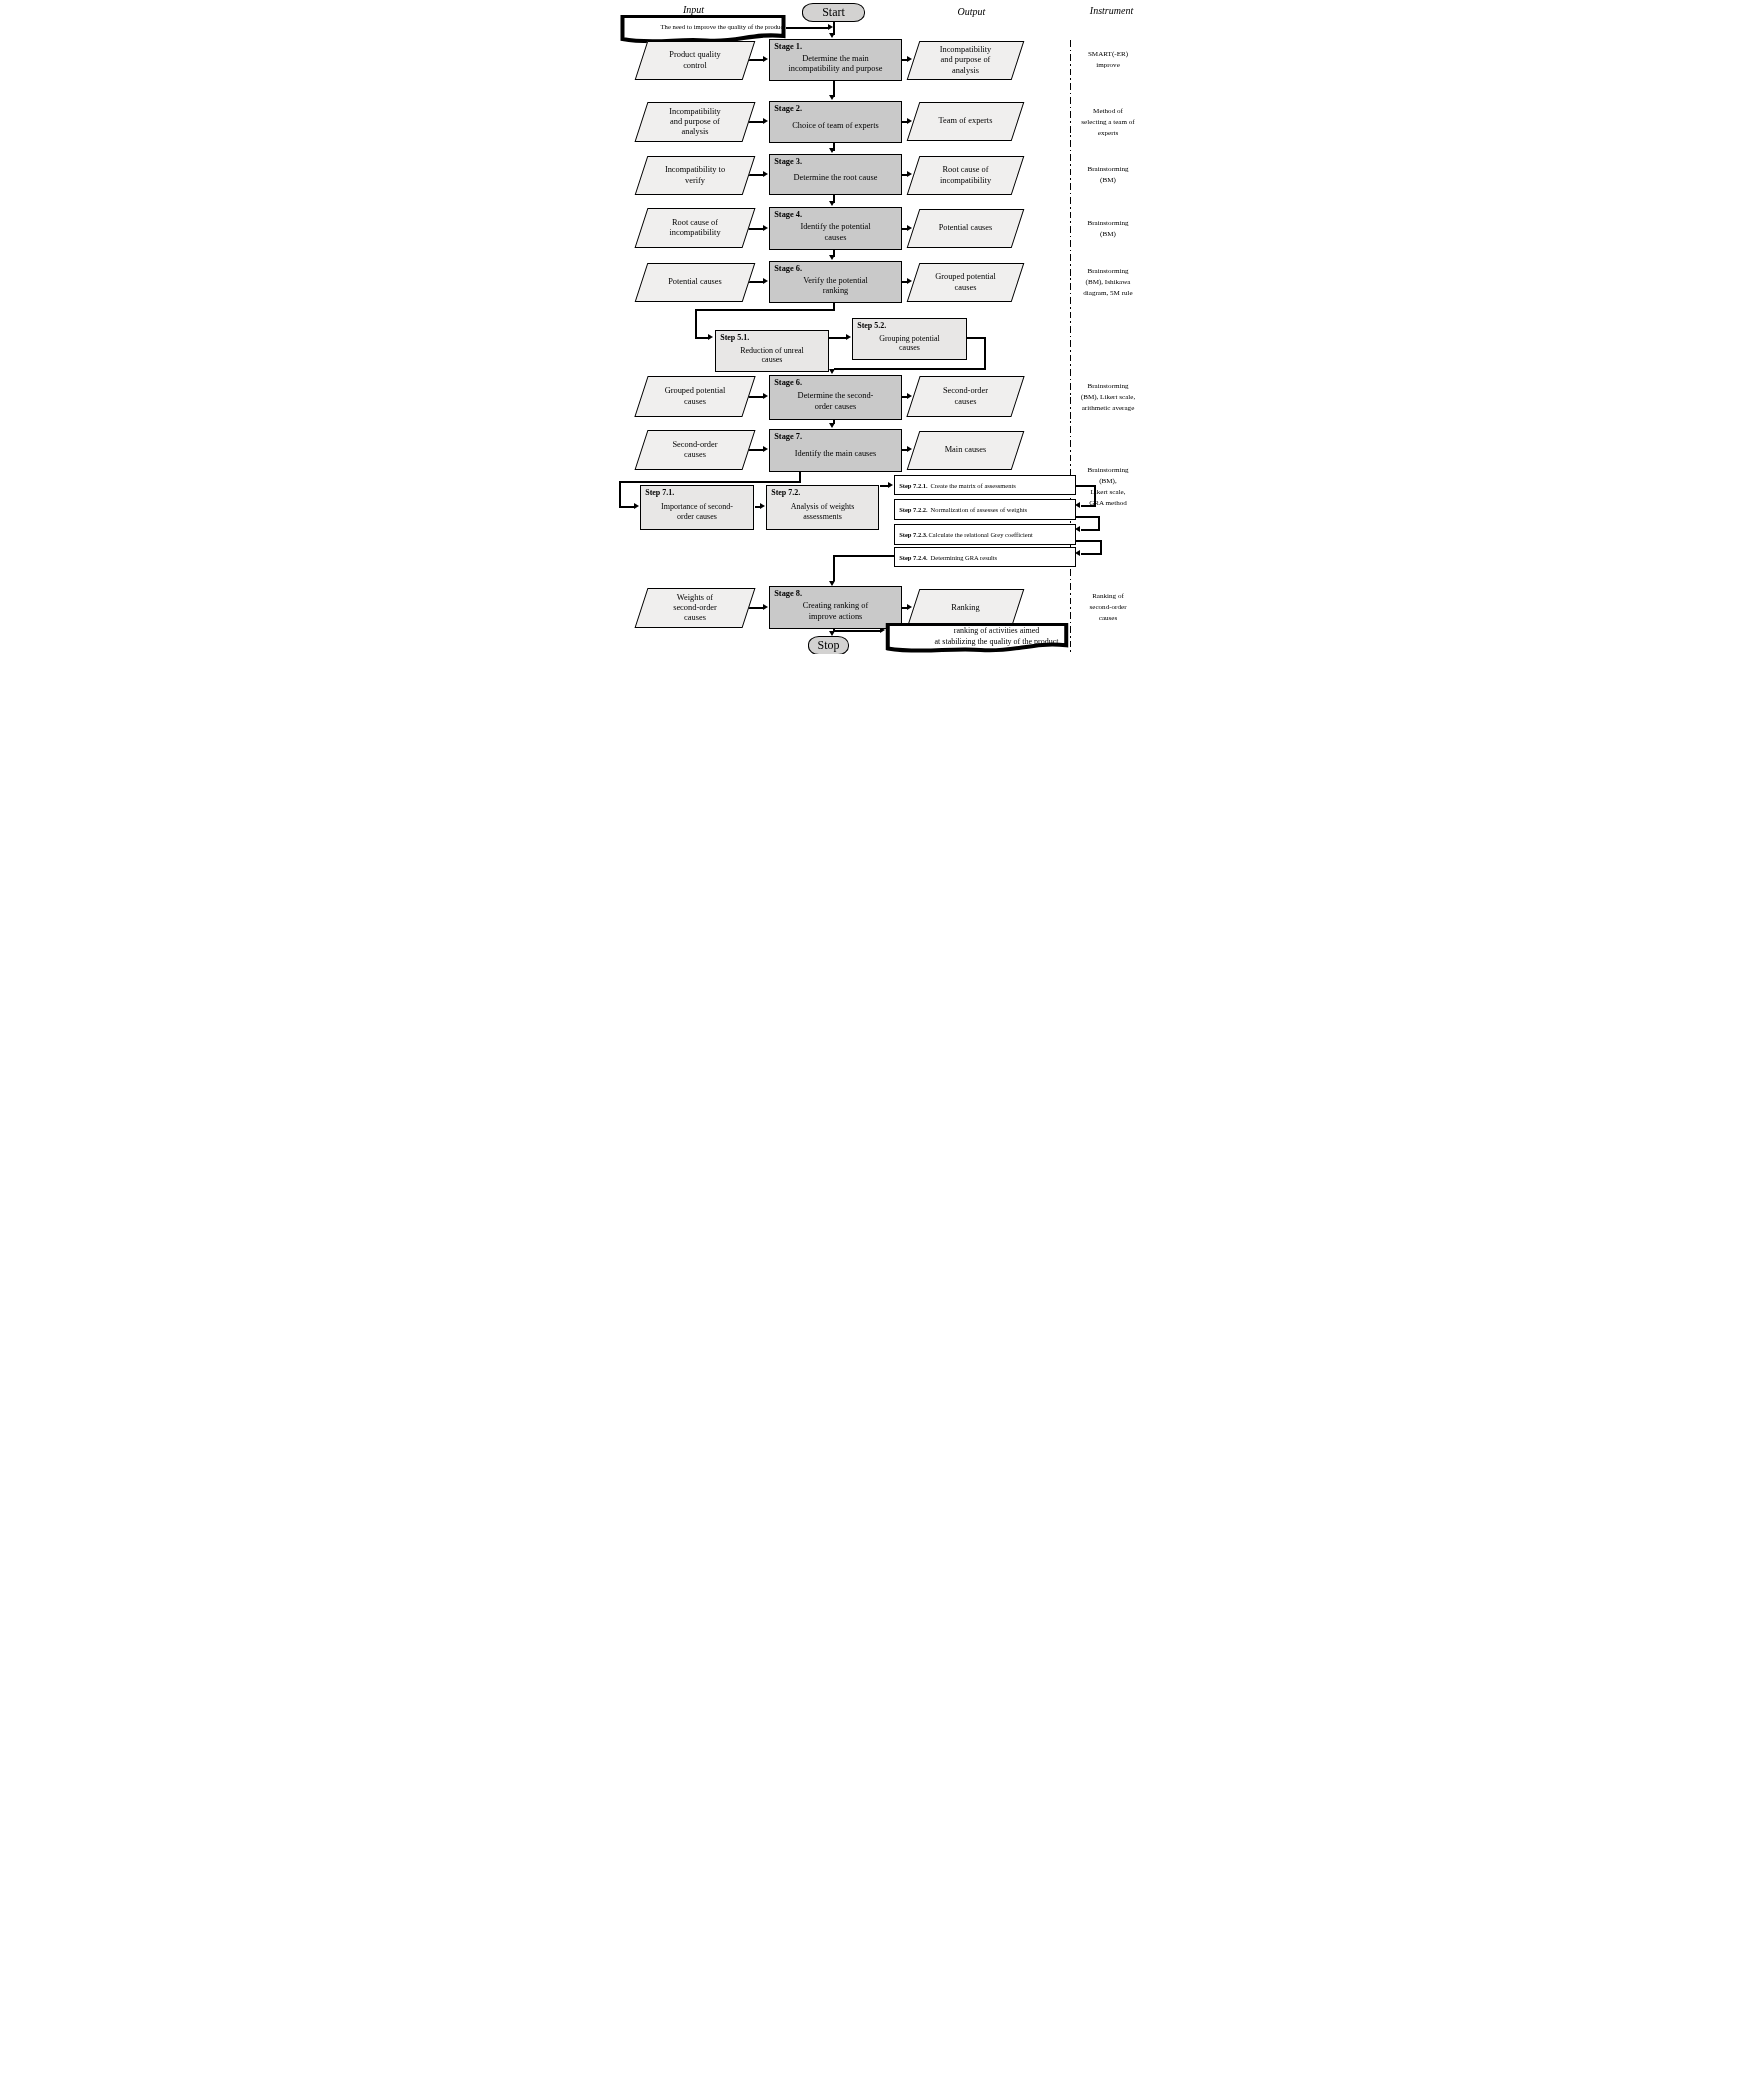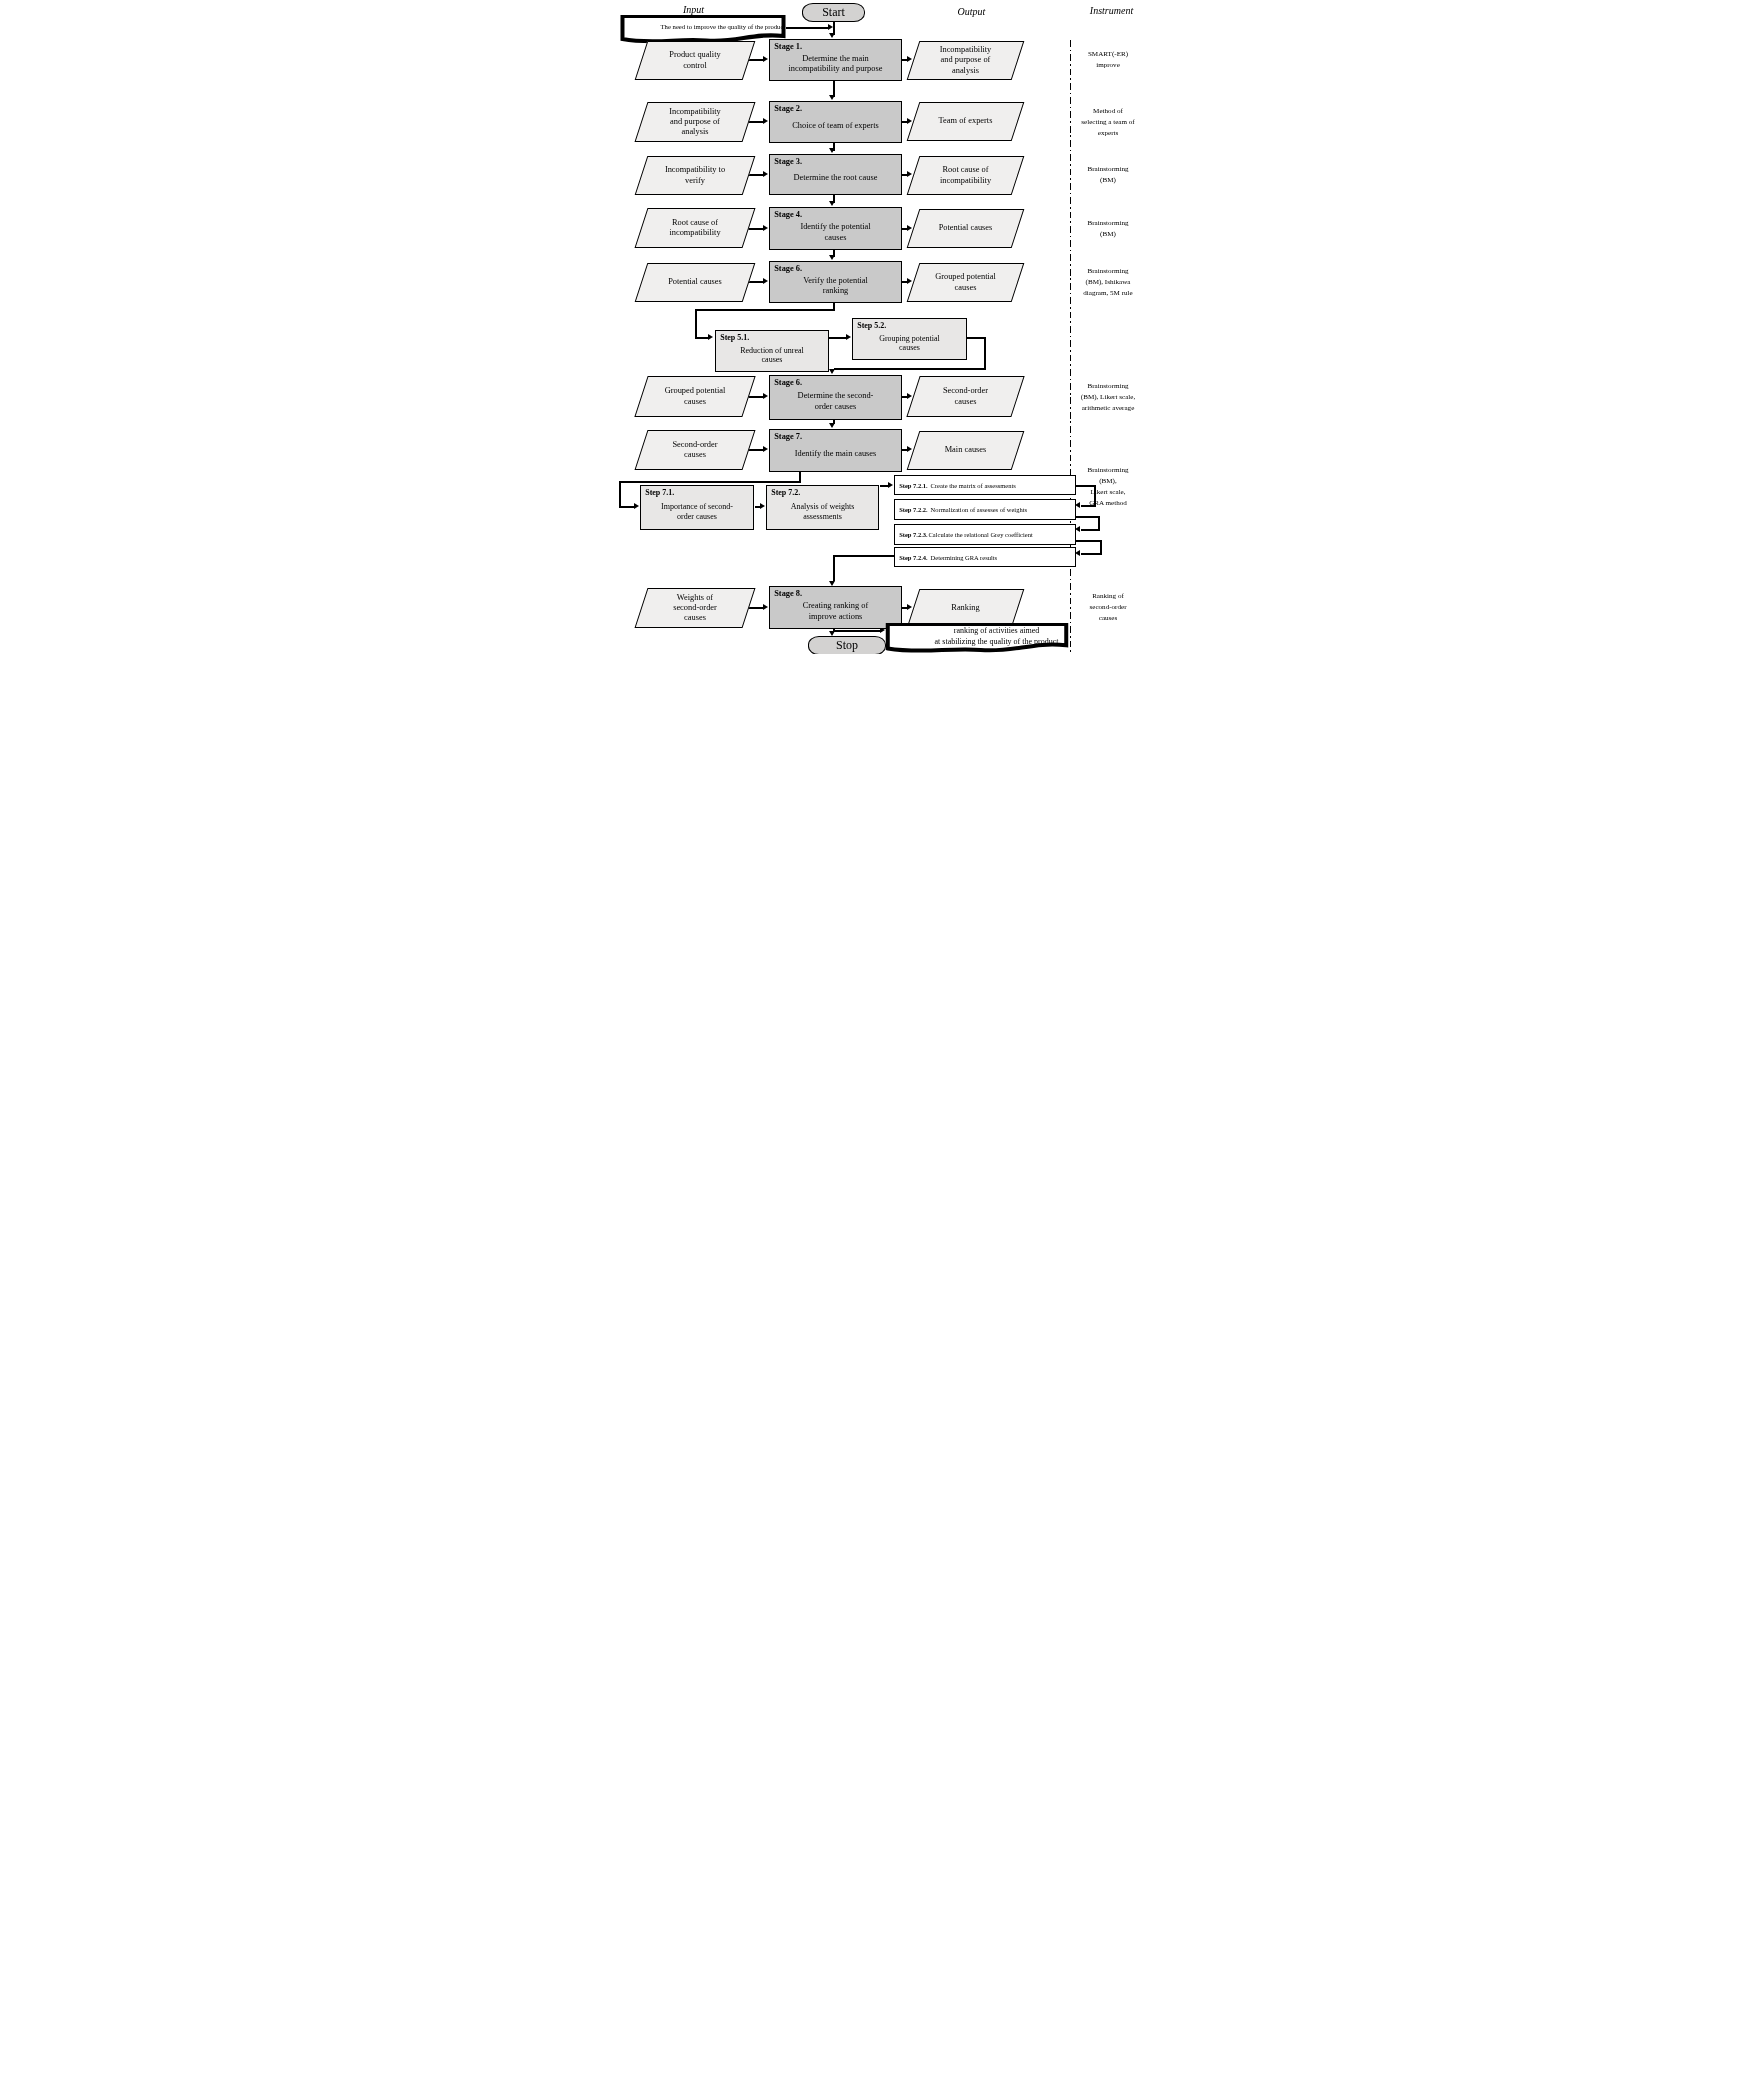--- a/index.html
+++ b/index.html
@@ -348,18 +348,18 @@
 causes</div>
 
   <div class="doc" style="left:268px;top:623px;width:184px;height:31px;">
     <svg viewBox="0 0 200 100" preserveAspectRatio="none">
       <path d="M3,3 L197,3 L197,72 C160,60 140,96 104,87 C70,79 40,100 3,82 Z" fill="#ffffff" stroke="#000000" stroke-width="4" vector-effect="non-scaling-stroke"></path>
     </svg>
     <div class="doc-text" style="top:3.4px;font-size:8px;line-height:1.3;white-space:pre-line;">ranking of activities aimed
 at stabilizing the quality of the product</div>
   </div>
 
-  <div class="terminator" style="left:191px;top:636px;width:78px;height:18.5px;">
+  <div class="terminator" style="left:191px;top:636px;width:41px;height:18.5px;">
     <span>Stop</span>
   </div>
 
 </div>
 
 
 </body></html>

